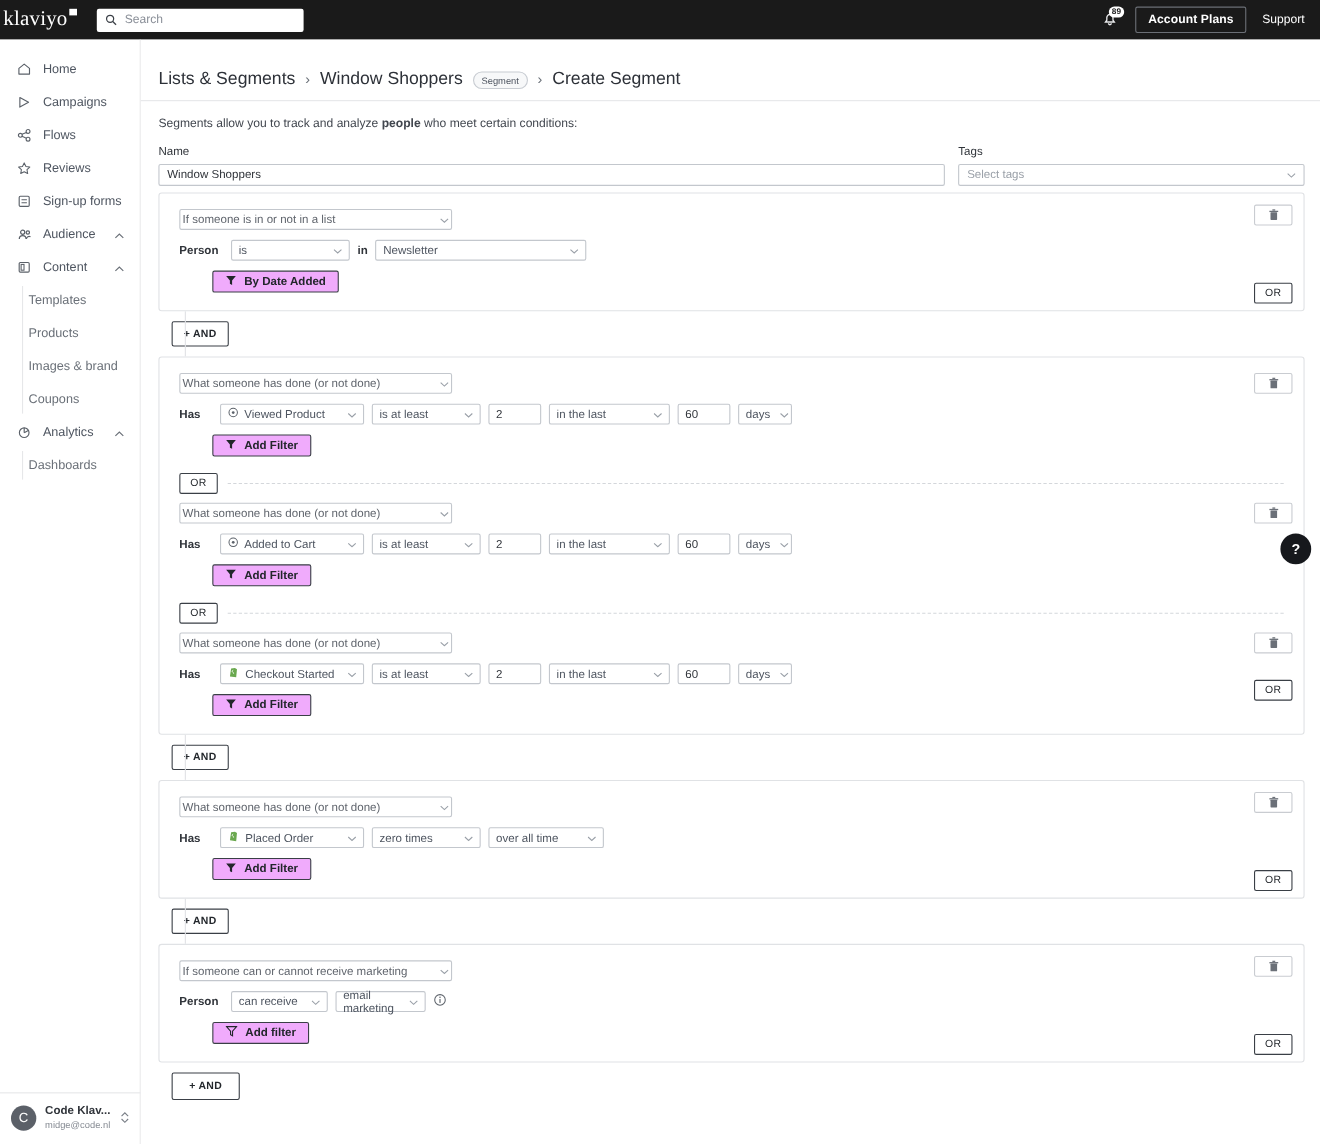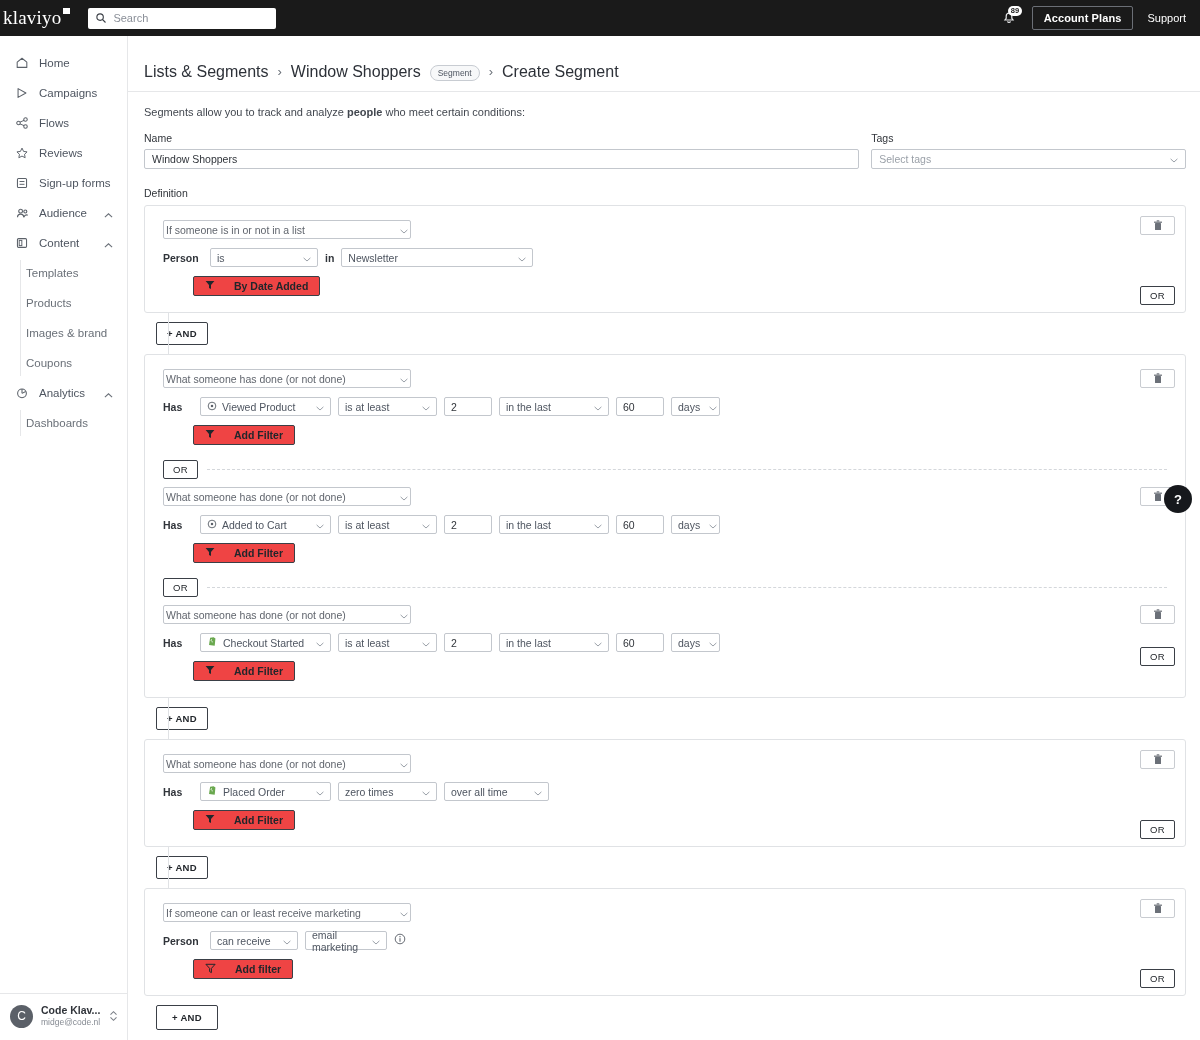--- a/index.html
+++ b/index.html
@@ -145,22 +145,22 @@
   }
   .sel .caret { margin-left: auto; }
   .sel.tight .caret { margin-left: 4px; }
   .inp {
     height: 19px; border: 1px solid #c3c7cd; border-radius: 2px; background: #fff;
     display: flex; align-items: center; padding: 0 6px;
     font-size: 10.5px; color: #30343a;
   }
   .btn-ghost {
     height: 20px; border: 1px solid #3a3f46; border-radius: 2px;
-    background: #ef4444; display: inline-flex; align-items: center;
-    gap: 19px; padding: 0 11px; font-size: 10.5px; font-weight: bold;
+    background: #f0abfc; display: inline-flex; align-items: center;
+    gap: 7px; padding: 0 11px; font-size: 10.5px; font-weight: bold;
     color: #22262b; margin-top: 9px; margin-left: 30px;
   }
   .or-btn {
     border: 1px solid #3a3f46; border-radius: 2px; background: #fff;
     font-size: 9.5px; font-weight: normal; color: #22262b;
     padding: 3px 9px; letter-spacing: .4px;
   }
   .or-sep { display: flex; align-items: center; gap: 0; margin: 9px 0 4px 18px; }
   .or-sep .line { flex: 1; border-top: 1px dashed #d4d7db; margin-left: 9px;
     margin-right: 18px; }
@@ -386,21 +386,20 @@
         <span>Select tags</span>
         <span class="caret">
           <svg width="8" height="5" viewBox="0 0 8 5">
               <path d="M0.6 0.9 L4 4 L7.4 0.9" fill="none" stroke="#9aa0a8" stroke-width="1"></path>
             </svg>
         </span>
       </div>
     </div>
   </div>
 
-  <div class="deflabel">Definition</div>
 
   <div class="builder">
 
     <div class="card">
       <div class="sub">
         <div class="trigger">
           <span>If someone is in or not in a list</span>
           <span class="caret">
             <svg width="8" height="5" viewBox="0 0 8 5">
                 <path d="M0.6 0.9 L4 4 L7.4 0.9" fill="none" stroke="#9aa0a8" stroke-width="1"></path>
@@ -755,21 +754,21 @@
       </div>
     </div>
 
     <div class="and-rail">
       <button class="and-btn">+ AND</button>
     </div>
 
     <div class="card">
       <div class="sub">
         <div class="trigger">
-          <span>If someone can or least receive marketing</span>
+          <span>If someone can or cannot receive marketing</span>
           <span class="caret">
             <svg width="8" height="5" viewBox="0 0 8 5">
                 <path d="M0.6 0.9 L4 4 L7.4 0.9" fill="none" stroke="#9aa0a8" stroke-width="1"></path>
               </svg>
           </span>
         </div>
         <div class="row">
           <span class="pfx wide">Person</span>
           <div class="sel" style="width:88px">
             <span>can receive</span>

